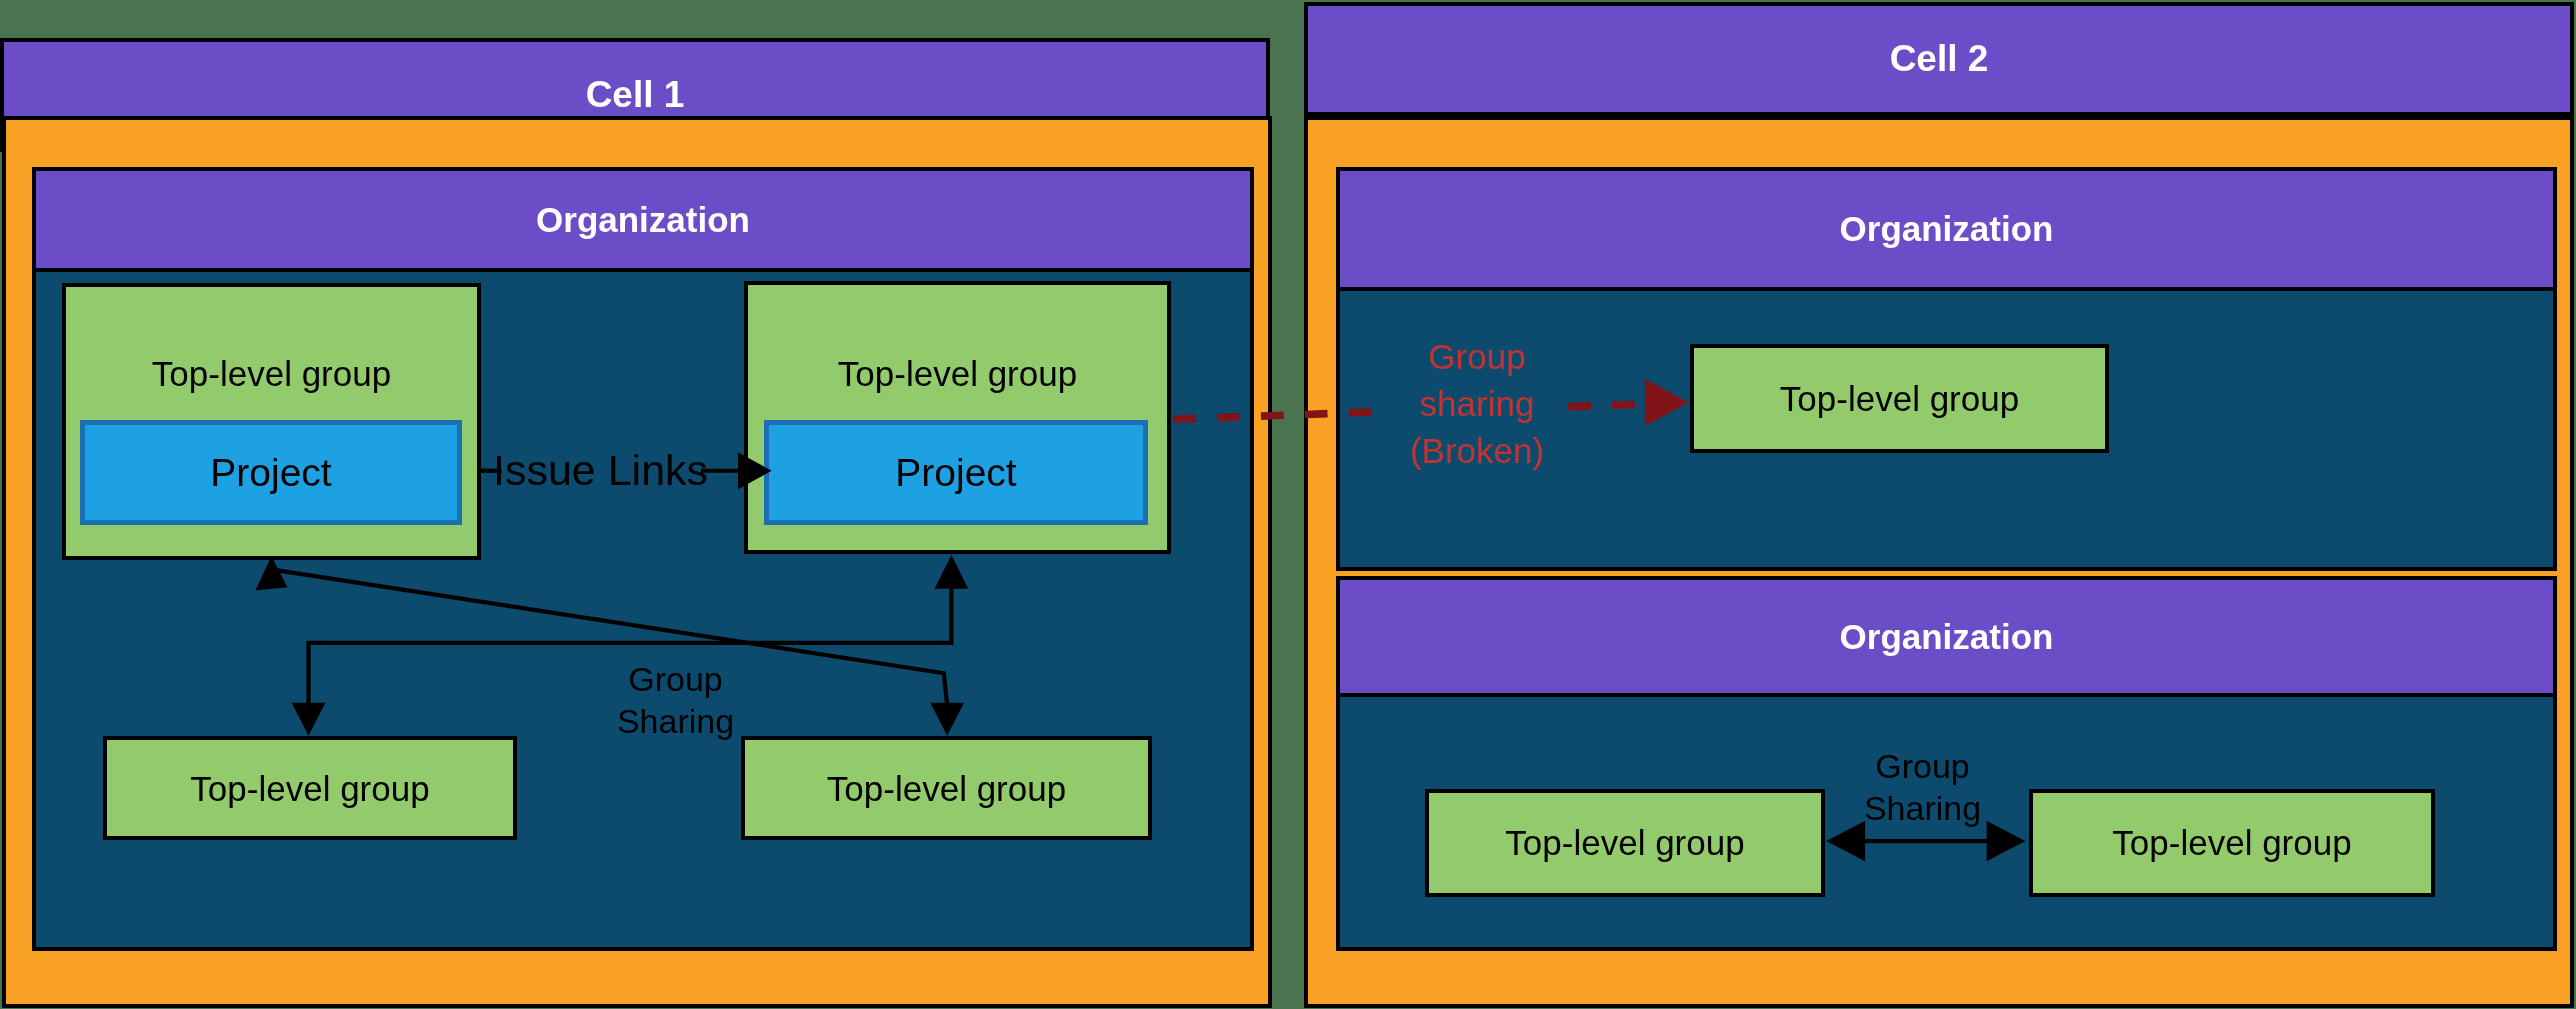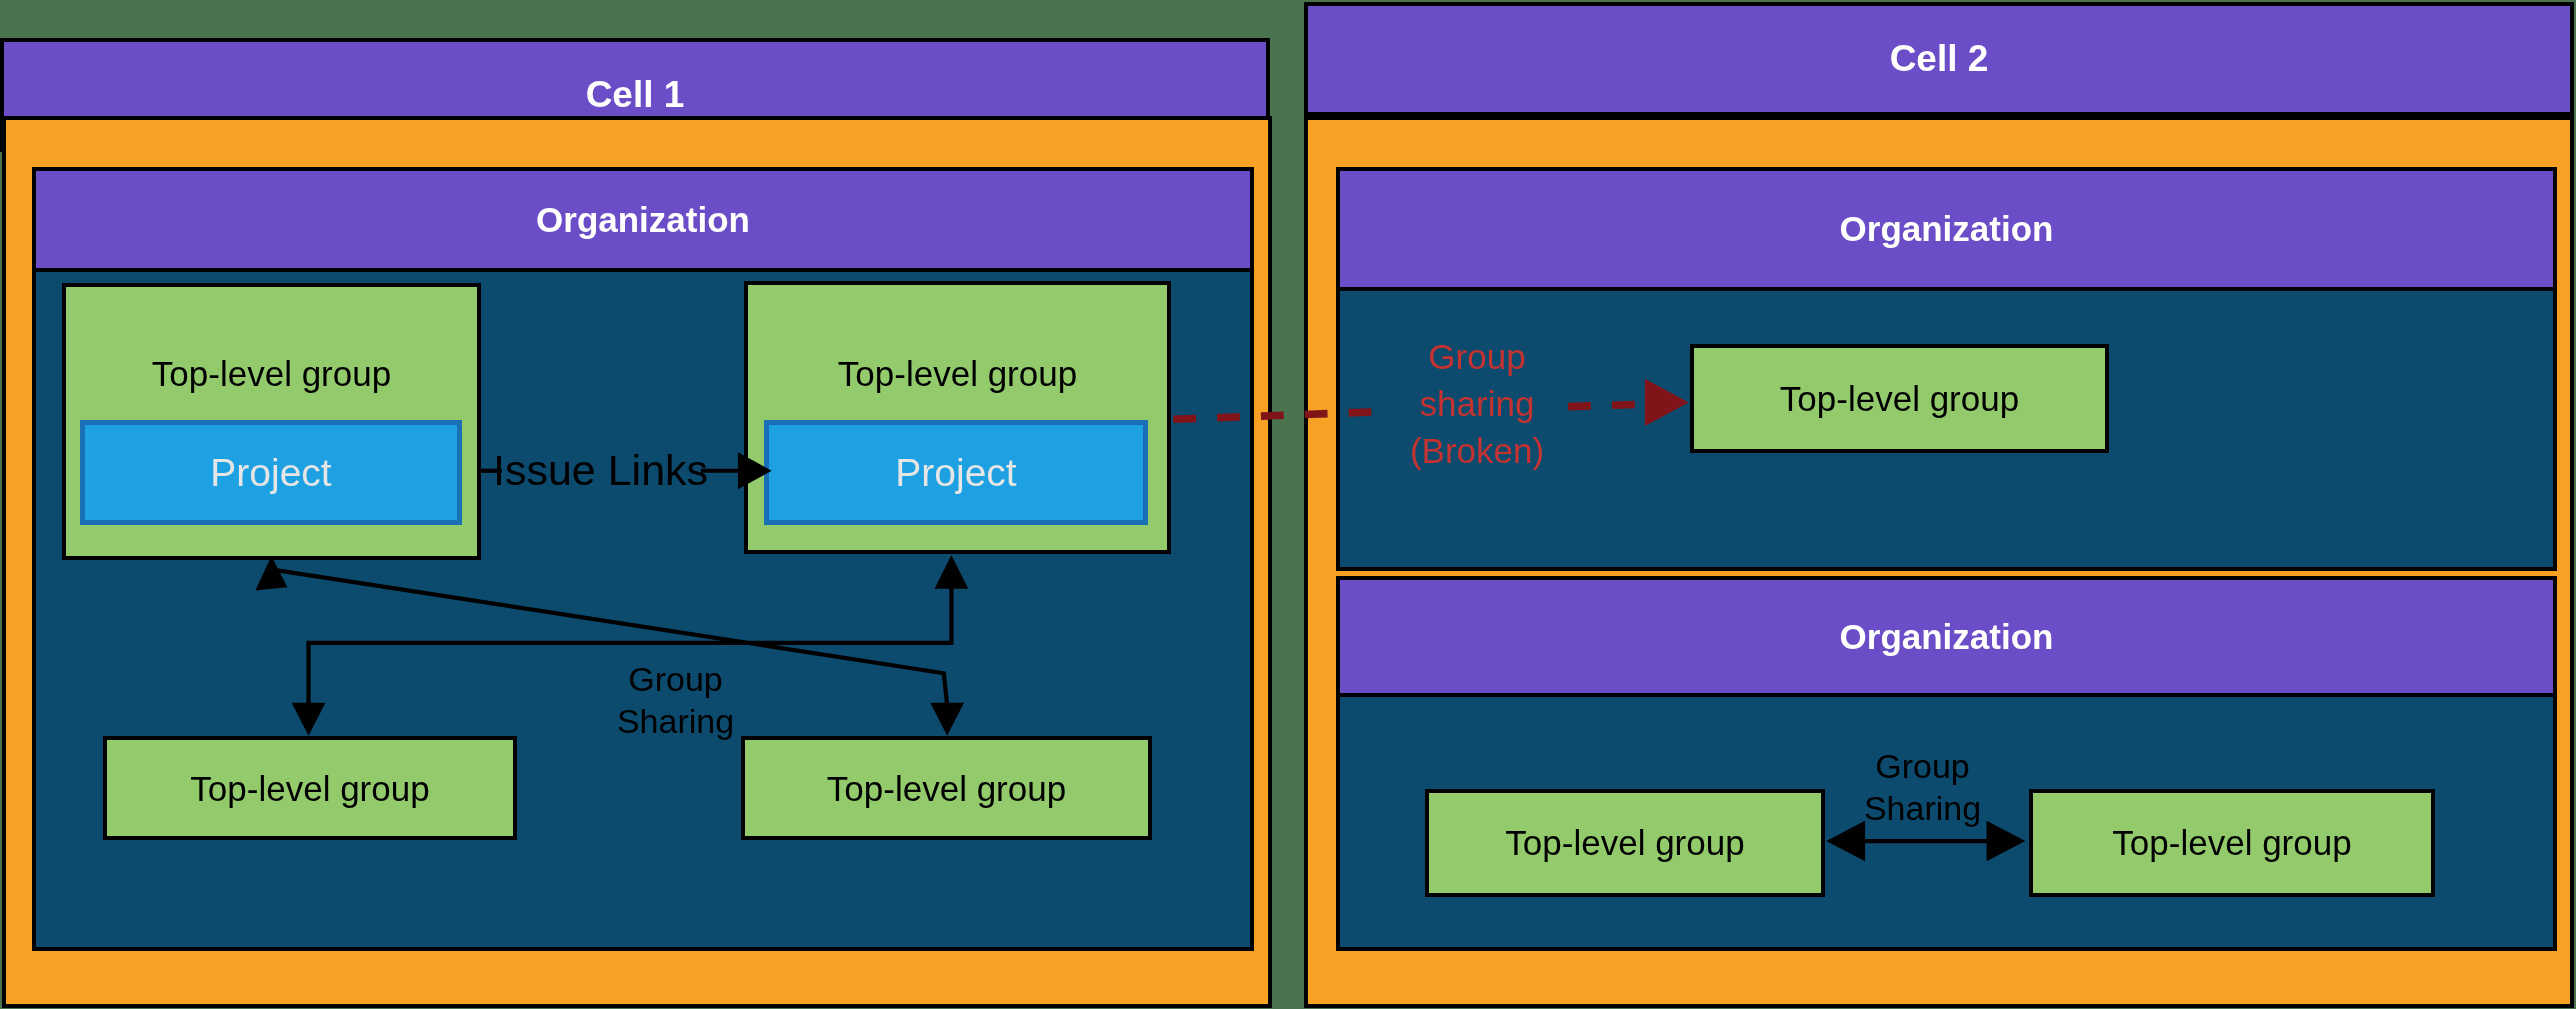--- a/index.html
+++ b/index.html
@@ -44,21 +44,21 @@
     background:#1EA1E2;
     border:5px solid #1B70B5;
   }
   .label{
     position:absolute;
     text-align:center;
     color:#000;
     white-space:nowrap;
   }
   .group-label{font-size:35px;line-height:35px;}
-  .project-label{font-size:39px;line-height:39px;color:#e5e5e5;}
+  .project-label{font-size:39px;line-height:39px;color:#000000;}
   .conn-label{font-size:43px;line-height:37px;}
   .sharing-label{font-size:34px;line-height:42px;}
   .sharing-label span{display:block;}
   .broken-label{
     font-size:35px;line-height:47px;
     color:#C23331;
   }
   .broken-label span{display:block;}
   #connector-layer{
     position:absolute;left:0;top:0;

